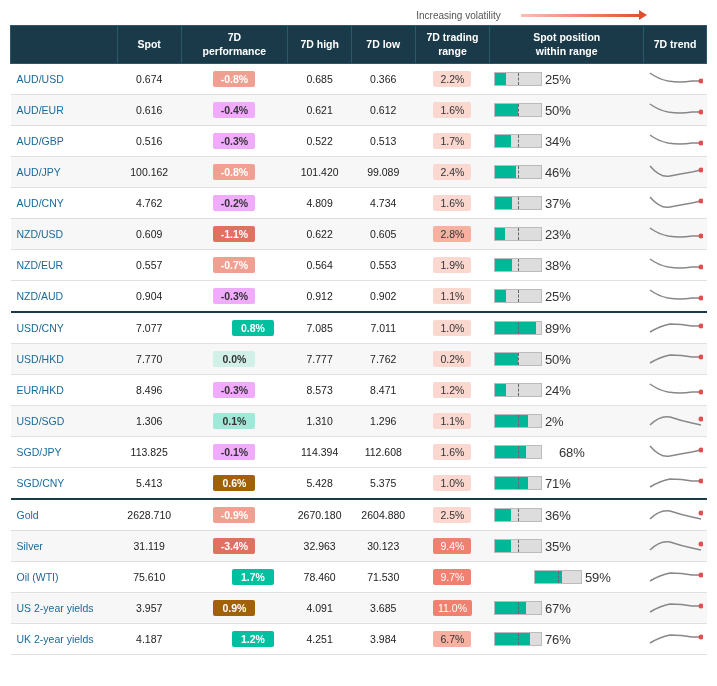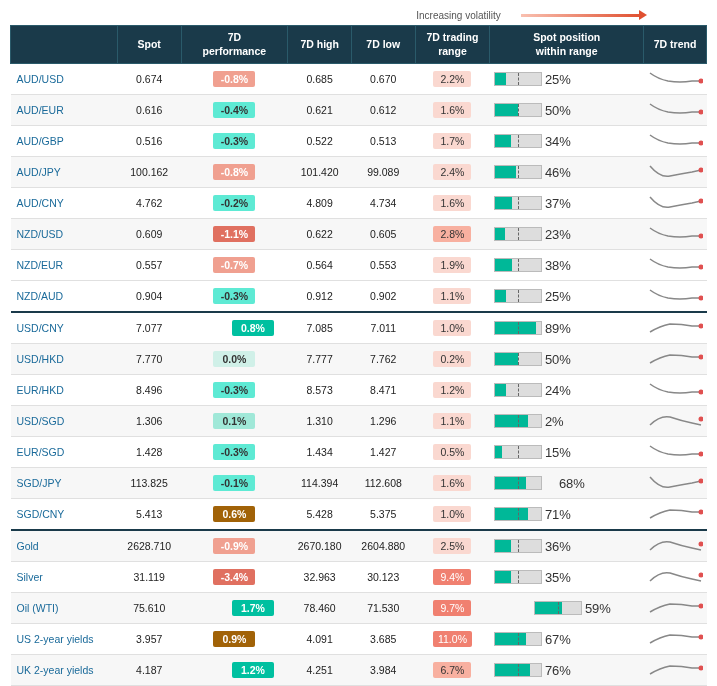--- a/index.html
+++ b/index.html
@@ -83,21 +83,21 @@
     .range-cell {
       border-radius: 2px;
       padding: 2px 5px;
       font-size: 10.5px;
       display: inline-block;
       min-width: 38px;
       text-align: center;
     }
     .negative-strong { background-color: #e07060; color: #fff; }
     .negative-medium { background-color: #f0a090; color: #fff; }
-    .negative-light { background-color: #5eead4; color: #333; }
+    .negative-light { background-color: #f0abfc; color: #333; }
     .positive-strong { background-color: #00c0a0; color: #fff; margin-left: 37px; }
     .positive-medium { background-color: #a16207; color: #fff; }
     .positive-light { background-color: #a0e8d8; color: #333; }
     .neutral { background-color: #d0f0e8; color: #333; }
     .range-high { background-color: #f08070; color: #fff; }
     .range-medium { background-color: #f8b0a0; color: #333; }
     .range-low { background-color: #fad8d0; color: #333; }
     .spot-bar-cell {
       display: flex;
       align-items: center;
@@ -152,21 +152,21 @@
       <th>Spot position<br>within range</th>
       <th>7D trend</th>
     </tr>
   </thead>
   <tbody id="table-body">
   <tr>
         <td class="pair-name">AUD/USD</td>
         <td>0.674</td>
         <td><span class="perf-cell negative-medium">-0.8%</span></td>
         <td>0.685</td>
-        <td>0.670</td>
+        <td>0.366</td>
         <td><span class="range-cell range-low">2.2%</span></td>
         <td>
           <div class="spot-bar-cell" style="display: flex; align-items: center; gap: 3px;">
             <div class="spot-bar-container" style="position: relative;">
               <div class="spot-bar-fill" style="width: 25%;"></div>
               <div style="position: absolute; left: 50%; top: 0px; width: 1px; height: 100%; border-left: 1px dashed rgb(102, 102, 102);"></div>
             </div>
             <span class="spot-pct">25%</span>
           </div>
         </td>
@@ -400,41 +400,20 @@
             </div>
             <span class="spot-pct">2%</span>
           </div>
         </td>
         <td class="trend-cell"><svg width="55" height="22" viewBox="0 0 55 22" class="trend-svg">
     <path d="M2,16 Q12,6 22,8 Q34,12 44,14 L53,16" fill="none" stroke="#888" stroke-width="1.5"></path>
     <circle cx="53" cy="10" r="2.5" fill="#e05050"></circle>
   </svg></td>
       </tr>
       <tr>
-        <td class="pair-name">EUR/SGD</td>
-        <td>1.428</td>
-        <td><span class="perf-cell negative-light">-0.3%</span></td>
-        <td>1.434</td>
-        <td>1.427</td>
-        <td><span class="range-cell range-low">0.5%</span></td>
-        <td>
-          <div class="spot-bar-cell" style="display: flex; align-items: center; gap: 3px;">
-            <div class="spot-bar-container" style="position: relative;">
-              <div class="spot-bar-fill" style="width: 15%;"></div>
-              <div style="position: absolute; left: 50%; top: 0px; width: 1px; height: 100%; border-left: 1px dashed rgb(102, 102, 102);"></div>
-            </div>
-            <span class="spot-pct">15%</span>
-          </div>
-        </td>
-        <td class="trend-cell"><svg width="55" height="22" viewBox="0 0 55 22" class="trend-svg">
-    <path d="M2,6 Q10,12 20,14 Q32,16 44,14 L53,14" fill="none" stroke="#888" stroke-width="1.5"></path>
-    <circle cx="53" cy="14" r="2.5" fill="#e05050"></circle>
-  </svg></td>
-      </tr>
-      <tr>
         <td class="pair-name">SGD/JPY</td>
         <td>113.825</td>
         <td><span class="perf-cell negative-light">-0.1%</span></td>
         <td>114.394</td>
         <td>112.608</td>
         <td><span class="range-cell range-low">1.6%</span></td>
         <td>
           <div class="spot-bar-cell" style="display: flex; align-items: center; gap: 17px;">
             <div class="spot-bar-container" style="position: relative;">
               <div class="spot-bar-fill" style="width: 68%;"></div>

